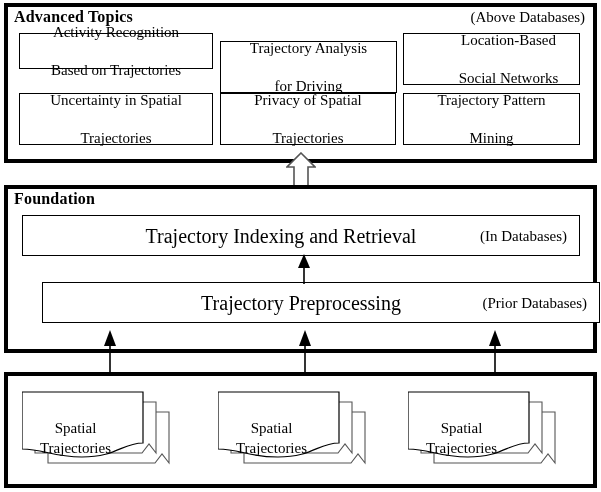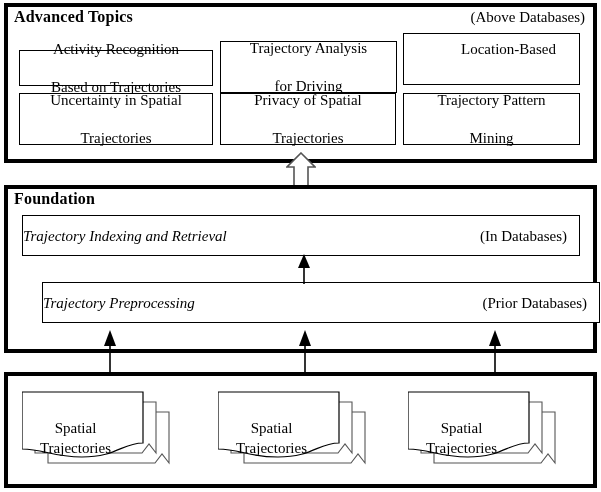--- a/index.html
+++ b/index.html
@@ -60,21 +60,21 @@
     align-items: center;
     justify-content: center;
     text-align: center;
     font-size: 15px;
     line-height: 19px;
     padding: 2px 4px;
   }
   .topic-box span { display: block; }
 
   
-  #topic-0 { left: 19px;  top: 33px; width: 194px; height: 36px; margin-top: 17px; }
+  #topic-0 { left: 19px;  top: 33px; width: 194px; height: 36px; }
   #topic-1 { left: 220px; top: 41px; width: 177px; height: 52px; }
   #topic-2 { left: 403px; top: 33px; width: 177px; height: 52px; padding-left: 38px; }
   
   #topic-3 { left: 19px;  top: 93px; width: 194px; height: 52px; }
   #topic-4 { left: 220px; top: 93px; width: 176px; height: 52px; }
   #topic-5 { left: 403px; top: 93px; width: 177px; height: 52px; }
 
   
   .layer-box {
     position: absolute;
@@ -84,25 +84,25 @@
   }
   #layer-0 { left: 22px; top: 215px; width: 558px; height: 41px; }
   #layer-1 { left: 22px; top: 282px; width: 558px; height: 41px; margin-left: 20px; }
 
   .layer-label {
     position: absolute;
     left: 0;
     right: 0;
     top: 50%;
     transform: translateY(-50%);
-    font-size: 15px;
+    text-align: center;
+    font-size: 20px;
     line-height: 19px;
     padding-right: 40px;
     box-sizing: border-box;
-    font-style: italic;
   }
   .layer-note {
     position: absolute;
     right: 12px;
     top: 50%;
     transform: translateY(-50%);
     font-size: 15px;
     line-height: 19px;
     white-space: nowrap;
   }
@@ -165,20 +165,21 @@
   <div class="topic-box" id="topic-1">
     <span>
       <span>Trajectory Analysis</span><br>
       <span>for Driving</span>
     </span>
   </div>
 
   <div class="topic-box" id="topic-2">
     <span>
       <span>Location-Based</span><br>
+      <span>Social Networks</span>
     </span>
   </div>
 
   <div class="topic-box" id="topic-3">
     <span>
       <span>Uncertainty in Spatial</span><br>
       <span>Trajectories</span>
     </span>
   </div>
 

